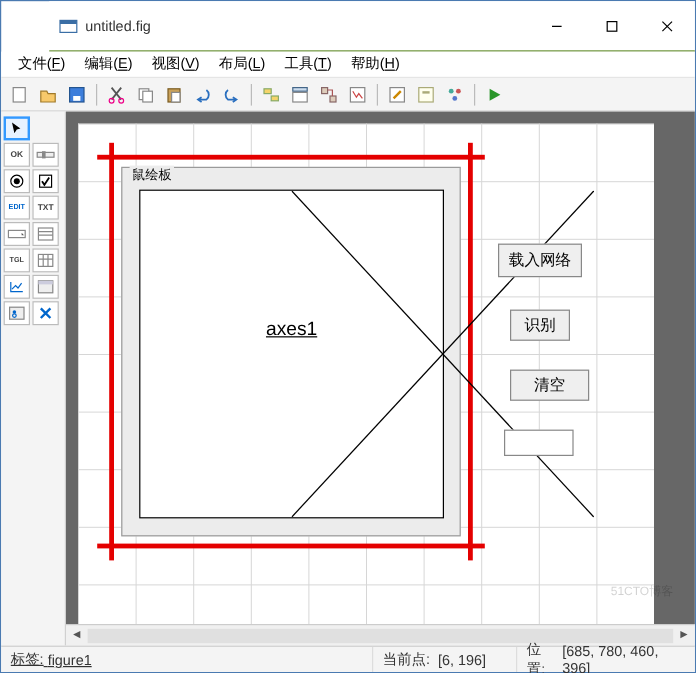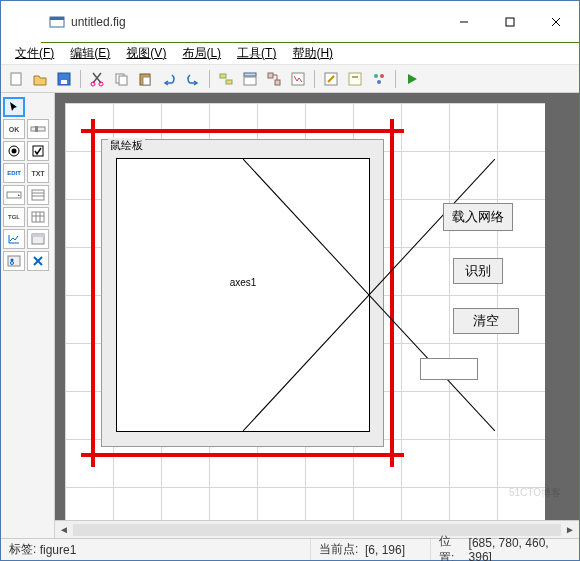--- a/index.html
+++ b/index.html
@@ -4,21 +4,21 @@
 <style>
   * { box-sizing: border-box; margin: 0; padding: 0; font-family: "Microsoft YaHei", "SimSun", Tahoma, sans-serif; }
   html, body { width: 580px; height: 561px; overflow: hidden; background: #fff; }
   .window { width: 580px; height: 561px; border: 1px solid #4a7ab1; display: flex; flex-direction: column; background: #fff; }
   .titlebar { height: 42px; background: #fff; display: flex; align-items: center; padding: 0 0 0 8px; border-bottom: 1px solid #4d7c0f; margin-left: 40px; }
   .titlebar .app-icon { width: 16px; height: 16px; margin-right: 6px; }
   .titlebar .title { flex: 1; font-size: 12px; color: #333; }
   .win-btn { width: 46px; height: 30px; display: flex; align-items: center; justify-content: center; }
   .win-btn svg { width: 10px; height: 10px; }
   .menubar { height: 22px; background: #fff; display: flex; align-items: center; padding: 0 6px; font-size: 12px; color: #000; border-bottom: 1px solid #e5e5e5; gap: 0; }
-  .menubar .menu-item { padding: 0 8px; cursor: default; text-decoration: underline; }
+  .menubar .menu-item { padding: 0 8px; cursor: default; }
   .menubar .menu-item u { text-decoration: underline; }
   .toolbar { height: 28px; background: #f4f4f4; display: flex; align-items: center; padding: 0 4px; border-bottom: 1px solid #d0d0d0; gap: 2px; }
   .toolbar .tb { width: 22px; height: 22px; display: flex; align-items: center; justify-content: center; font-size: 13px; }
   .toolbar .sep { width: 1px; height: 18px; background: #bbb; margin: 0 3px; }
   .workarea { flex: 1; display: flex; min-height: 0; text-align: center; }
   .palette { width: 54px; background: #f4f4f4; border-right: 1px solid #d0d0d0; padding: 4px 2px; display: flex; flex-direction: column; gap: 2px; }
   .pal-row { display: flex; gap: 2px; }
   .pal-btn { width: 22px; height: 20px; border: 1px solid #bbb; background: #fff; display: flex; align-items: center; justify-content: center; font-size: 9px; color: #444; font-weight: bold; }
   .pal-btn.sel { border: 2px solid #3399ff; background: #e8f2ff; }
   .canvas-wrap { flex: 1; display: flex; flex-direction: column; min-width: 0; }
@@ -29,30 +29,30 @@
     background-size: 48px 48px; }
   .sel-outline { position: absolute; pointer-events: none; }
   .sel-outline .seg { position: absolute; background: #e40000; }
   .seg.top    { left: 0; right: 0; top: 0; height: 4px; }
   .seg.left   { top: 0; bottom: 0; left: 0; width: 4px; }
   .seg.right  { top: 0; bottom: 0; right: 0; width: 4px; }
   .seg.bottom { left: 0; right: 0; bottom: 0; height: 4px; }
   .panel { position: absolute; background: #ececec; border: 1px solid #9a9a9a; }
   .axes { position: absolute; background: #fff; border: 1px solid #000; }
   .axes .diag { position: absolute; width: 100%; height: 100%; }
-  .axes .lbl { position: absolute; font-size: 10px; color: #000; }
+  .axes .lbl { position: absolute; font-size: 16px; color: #000; text-decoration: underline; }
   .panel-title { position: absolute; top: -2px; left: 6px; font-size: 11px; color: #000; background: #ececec; padding: 0 2px; }
-  .gui-btn { position: absolute; background: #efefef; border: 1px solid #888; font-size: 13px; display: flex; align-items: center; justify-content: center; margin-left: 28px; }
+  .gui-btn { position: absolute; background: #efefef; border: 1px solid #888; font-size: 13px; display: flex; align-items: center; justify-content: center; }
   .gui-edit { position: absolute; background: #fff; border: 1px solid #888; }
   .hscroll { height: 18px; background: #f0f0f0; border-top: 1px solid #ccc; display: flex; align-items: center; }
   .hscroll .arrow { width: 18px; height: 16px; display: flex; align-items: center; justify-content: center; font-size: 10px; color: #555; }
   .hscroll .track { flex: 1; height: 12px; background: #e0e0e0; }
   .statusbar { height: 22px; background: #f4f4f4; border-top: 1px solid #ccc; display: flex; align-items: center; font-size: 12px; color: #333; }
   .statusbar .cell { padding: 0 8px; border-right: 1px solid #ddd; height: 100%; display: flex; align-items: center; }
-  .statusbar .cell.tag { flex: 0 0 310px; }
+  .statusbar .cell.tag { flex: 0 0 310px; text-decoration: underline; }
   .statusbar .cell.cur { flex: 0 0 120px; }
   .statusbar .cell.pos { flex: 1; border-right: none; }
   .watermark { position: absolute; right: 18px; bottom: 20px; font-size: 10px; color: rgba(0,0,0,0.18); pointer-events: none; }
 </style>
 </head>
 <body>
 
 <div class="window">
 
   <div class="titlebar">

